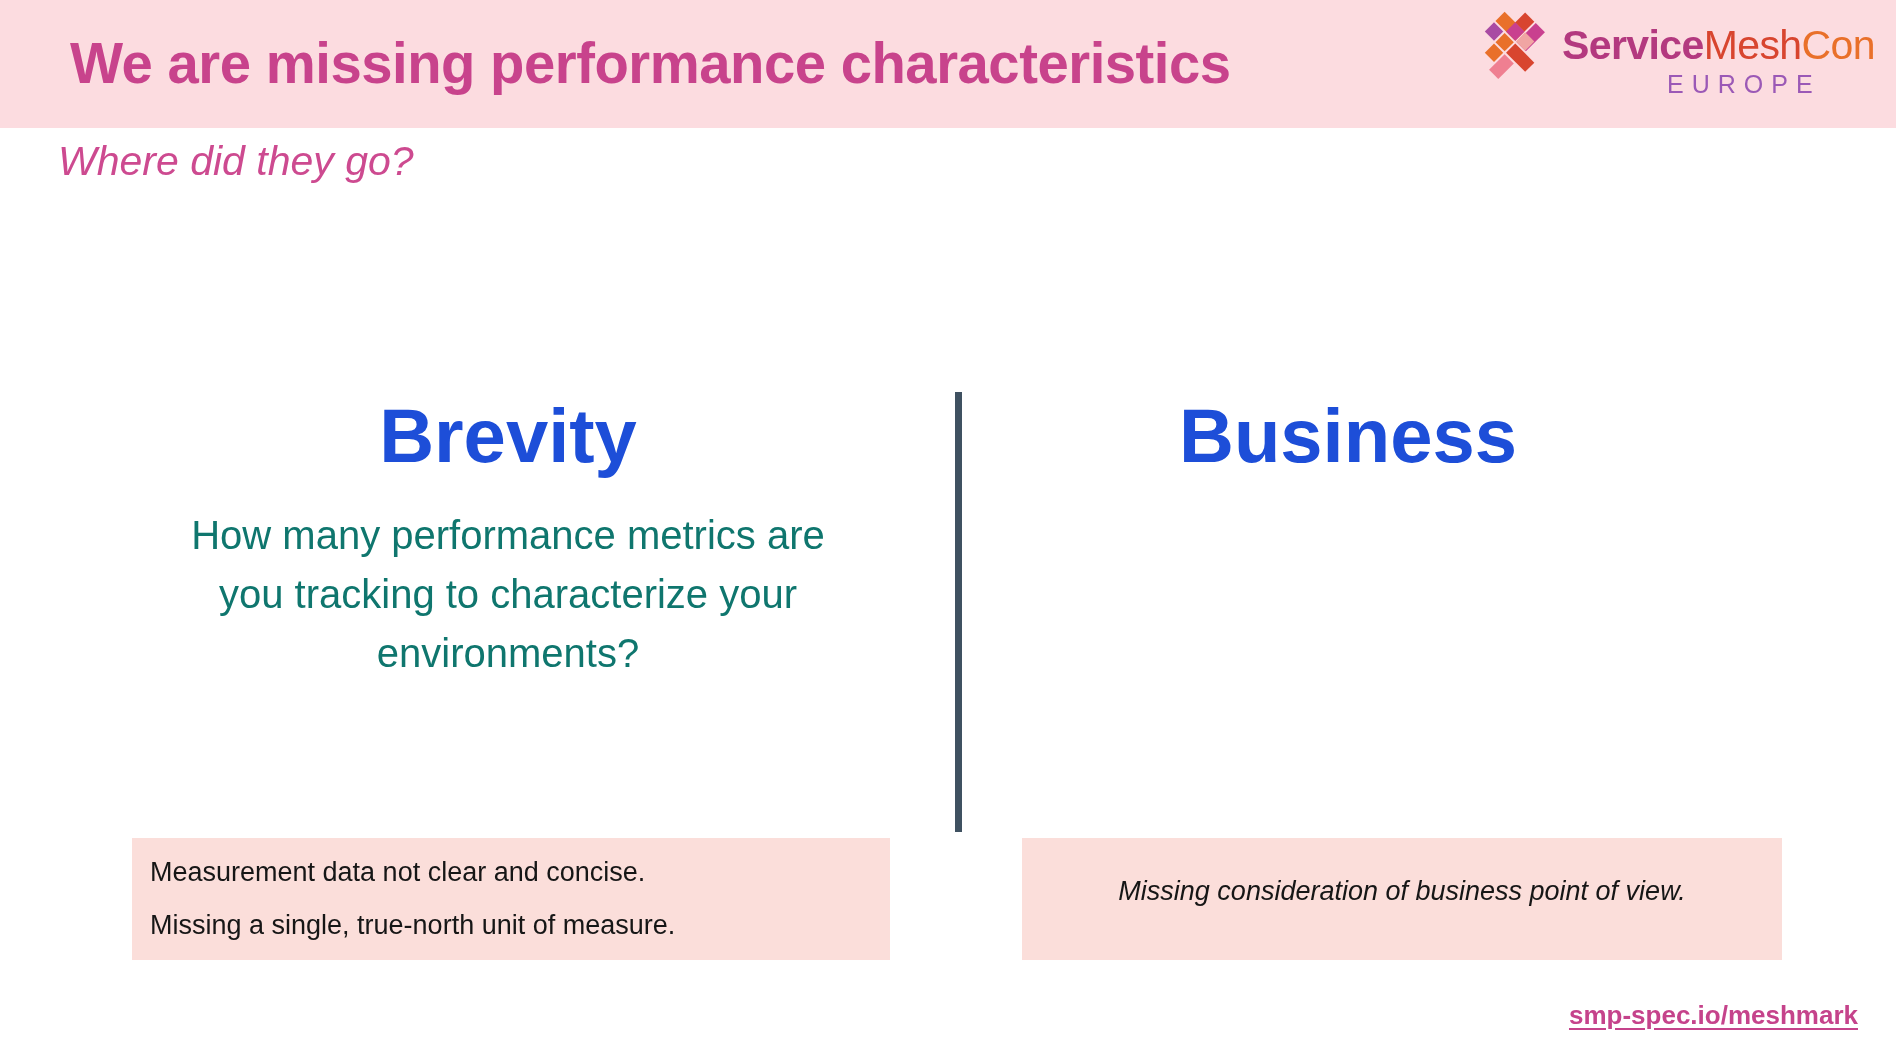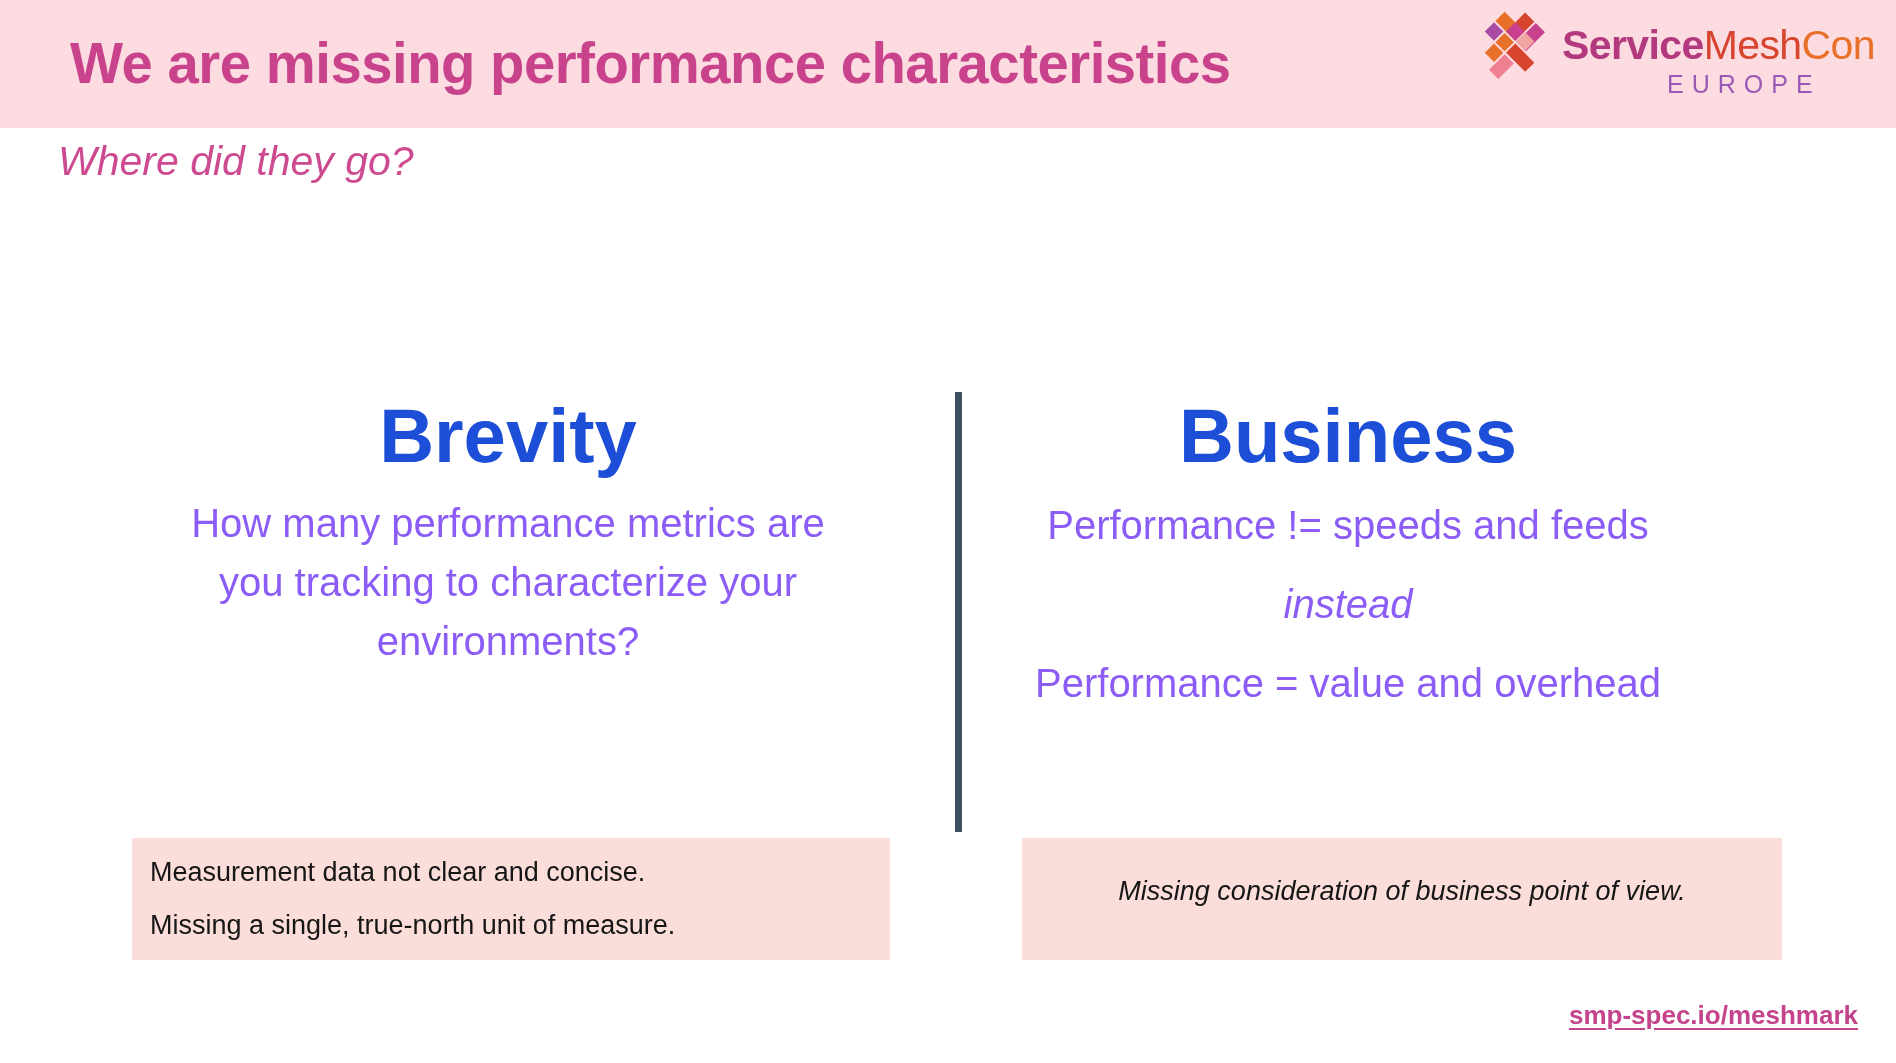--- a/index.html
+++ b/index.html
@@ -106,26 +106,26 @@
     font-family:"Liberation Sans Narrow","Liberation Sans", sans-serif;
     font-weight:700;
     font-size:76px;
     line-height:96px;
     color:#1d4ed8;
     text-align:center;
     white-space:nowrap;
   }
 
   .col-body {
-    margin-top:10px;
+    margin-top:22px;
     font-family:"Liberation Sans","DejaVu Sans", sans-serif;
     font-weight:400;
     font-size:40px;
     line-height:59px;
-    color:#8b5cf6;
+    color:#0f766e;
     text-align:center;
   }
   .col-body .ln { display:block; }
   .col-body .ln.italic { font-style:italic; }
 
   .col-right .col-body { line-height:63px; font-size:40px; }
   .col-right .col-body .ln { margin-bottom:0; }
   .col-right .col-body .ln.spaced { margin-top:16px; }
 
   
@@ -222,25 +222,20 @@
     <div class="col-heading">Brevity</div>
     <div class="col-body">
       <span class="ln">How many performance metrics are</span>
       <span class="ln">you tracking to characterize your</span>
       <span class="ln">environments?</span>
     </div>
   </div>
 
   <div class="col col-right">
     <div class="col-heading">Business</div>
-    <div class="col-body">
-      <span class="ln">Performance != speeds and feeds</span>
-      <span class="ln italic spaced">instead</span>
-      <span class="ln spaced">Performance = value and overhead</span>
-    </div>
   </div>
 
   <div class="callout callout-left">
     <div class="callout-line first">Measurement data not clear and concise.</div>
     <div class="callout-line">Missing a single, true-north unit of measure.</div>
   </div>
 
   <div class="callout callout-right">
     <div class="callout-line first">Missing consideration of business point of view.</div>
   </div>

